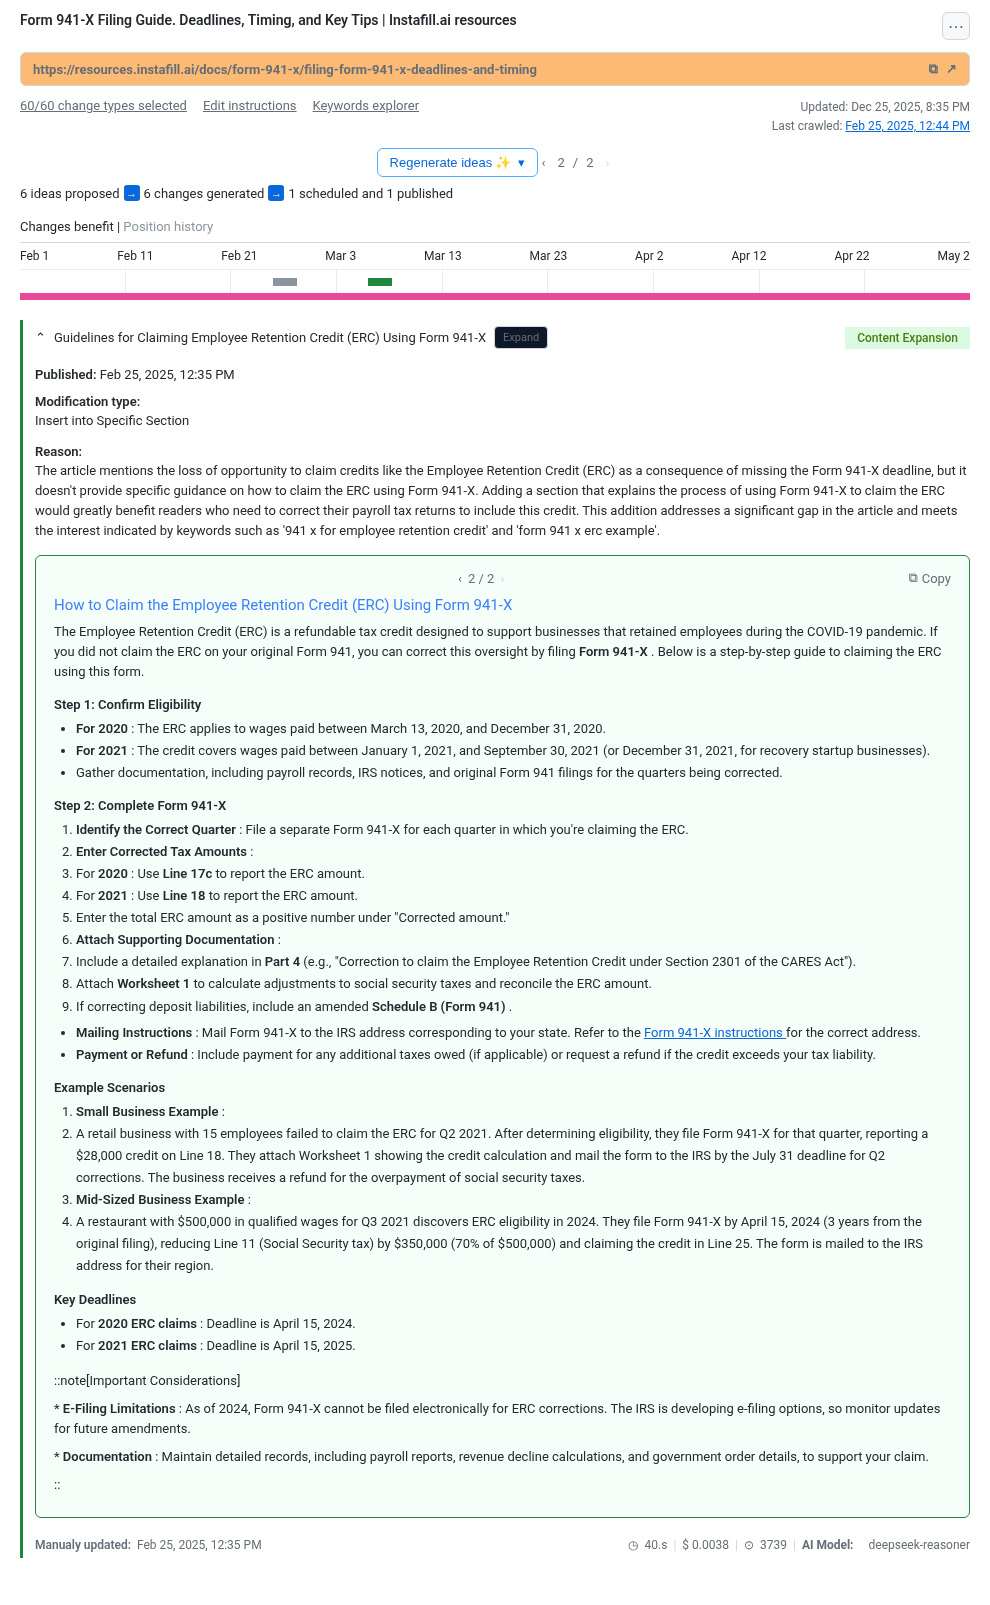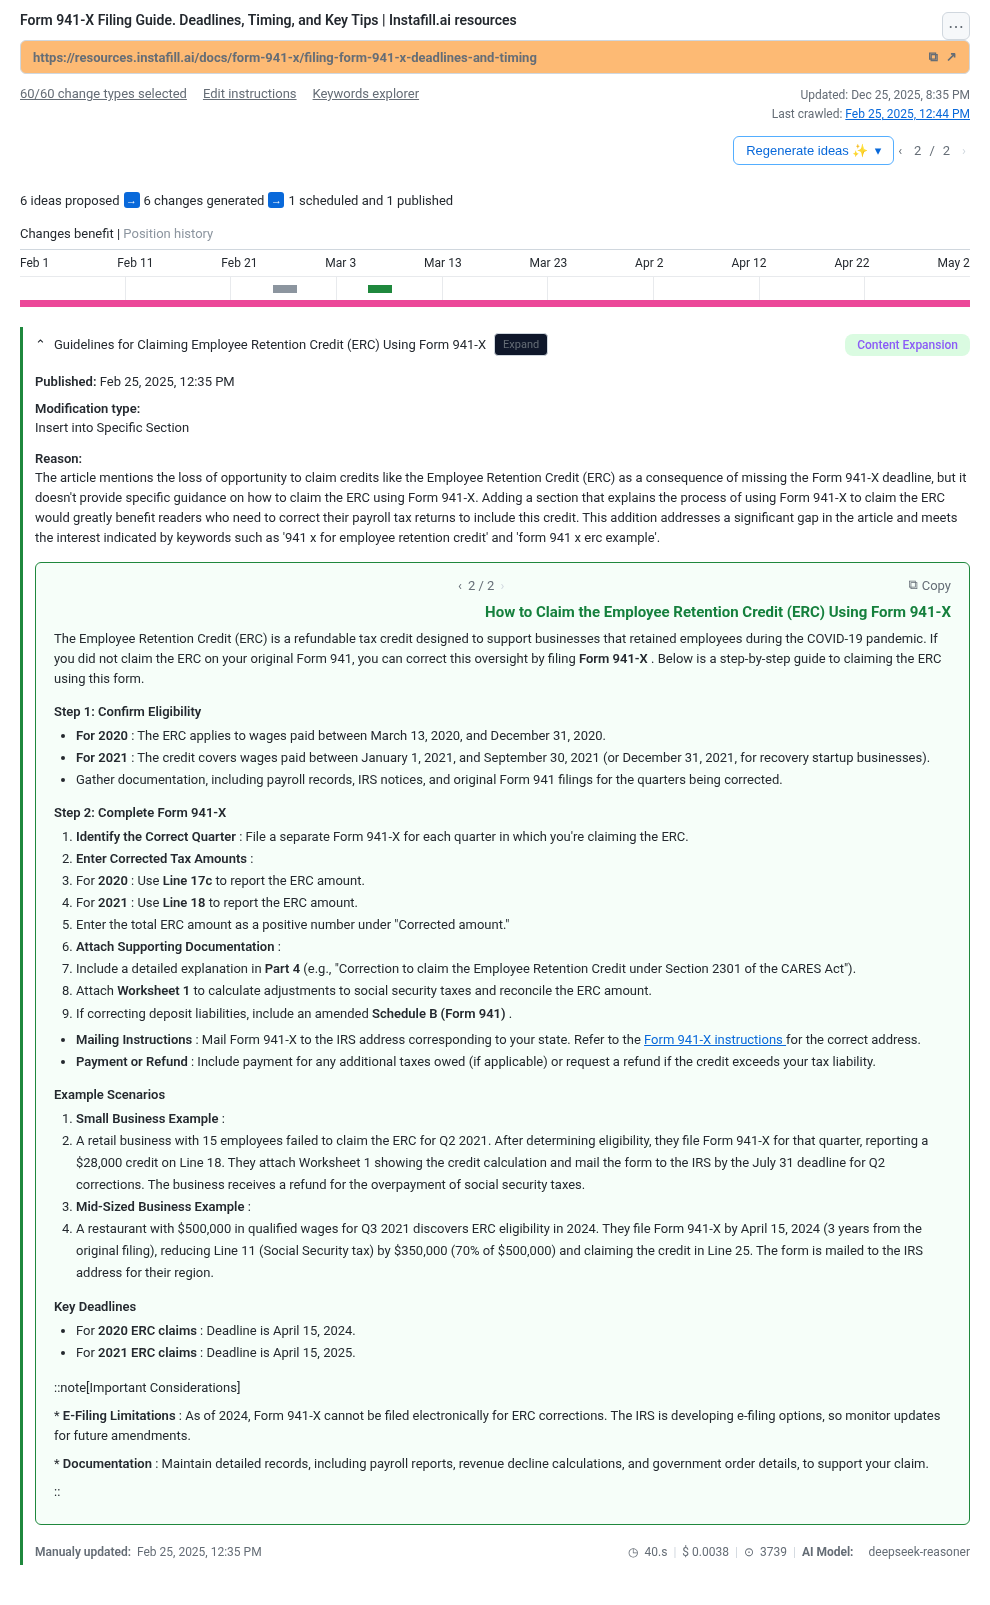--- a/index.html
+++ b/index.html
@@ -1,56 +1,56 @@
 <!DOCTYPE html>
 <html><head>
 <meta charset="utf-8">
 <style>
 * { box-sizing: border-box; margin: 0; padding: 0; }
 body { font-family: -apple-system, BlinkMacSystemFont, "Segoe UI", Roboto, sans-serif; font-size: 13px; color: #24292f; background: #fff; padding: 12px 20px; width: 990px; }
-.header-row { display: flex; justify-content: space-between; align-items: flex-start; margin-bottom: 0; text-align: right; }
+.header-row { display: flex; justify-content: space-between; align-items: flex-start; margin-bottom: 12px; text-align: right; }
 .page-title { font-size: 14px; font-weight: 600; }
 .more-btn { width: 28px; height: 28px; border: 1px solid #d0d7de; border-radius: 6px; background: #f6f8fa; display: flex; align-items: center; justify-content: center; cursor: pointer; font-size: 16px; color: #656d76; }
 .url-bar { background: #fdba74; border: 1px solid #d0d7de; border-radius: 6px; padding: 8px 12px; display: flex; align-items: center; justify-content: space-between; margin-bottom: 12px; font-weight: bold; }
 .url-text { color: #656d76; font-size: 13px; }
 .url-icons { display: flex; gap: 8px; }
 .url-icon { cursor: pointer; color: #656d76; }
 .meta-row { display: flex; justify-content: space-between; align-items: flex-start; margin-bottom: 12px; }
 .links-left { display: flex; gap: 16px; font-size: 13px; }
 .link { color: #656d76; text-decoration: underline; cursor: pointer; }
 .meta-right { text-align: right; font-size: 12px; color: #656d76; line-height: 1.6; }
 .meta-right a { color: #0969da; text-decoration: underline; }
-.regen-row { display: flex; justify-content: flex-end; align-items: center; margin-bottom: 27px; }
+.regen-row { display: flex; justify-content: center; align-items: center; margin-bottom: 8px; }
 .regen-btn { border: 1px solid #54aeff; color: #0969da; background: #fff; border-radius: 6px; padding: 6px 12px; font-size: 13px; cursor: pointer; display: flex; align-items: center; gap: 6px; }
 .pager { display: flex; align-items: center; gap: 8px; color: #656d76; font-size: 13px; }
 .pager-arrow { cursor: pointer; padding: 2px 4px; }
 .status-row { font-size: 13px; margin-bottom: 18px; display: flex; align-items: center; gap: 4px; flex-wrap: wrap; }
 .arrow-badge { display: inline-flex; background: #0969da; color: #fff; width: 16px; height: 16px; align-items: center; justify-content: center; font-size: 11px; border-radius: 3px; }
 .timeline-header { font-size: 13px; margin-bottom: 8px; }
 .timeline-header .pos { color: #8c959f; }
 .timeline { border-top: 1px solid #d0d7de; border-bottom: 7px solid #ec4899; margin-bottom: 20px; }
 .timeline-dates { display: flex; justify-content: space-between; padding: 6px 0; font-size: 12px; color: #24292f; }
 .timeline-bars { height: 24px; position: relative; border-top: 1px solid #e8eaed; display: flex; }
 .timeline-cell { flex: 1; border-right: 1px solid #e8eaed; position: relative; }
 .timeline-cell:last-child { border-right: none; }
 .bar-gray { position: absolute; width: 24px; height: 8px; background: #8c959f; top: 8px; left: 40%; }
 .bar-green { position: absolute; width: 24px; height: 8px; background: #1f883d; top: 8px; left: 30%; }
 .card { border-left: 3px solid #1f883d; padding-left: 12px; }
 .card-header { display: flex; justify-content: space-between; align-items: center; padding: 6px 0; }
 .card-title-group { display: flex; align-items: center; gap: 8px; font-size: 13px; }
 .expand-chip { background: #0f172a; border: 1px solid #d0d7de; border-radius: 4px; padding: 4px 8px; font-size: 11px; color: #656d76; cursor: pointer; }
-.badge-green { background: #dafbe1; color: #8b5cf6; padding: 4px 12px; border-radius: 8px; font-size: 12px; font-weight: 500; }
+.badge-green { background: #dafbe1; color: #4d7c0f; padding: 4px 12px; border-radius: 0; font-size: 12px; font-weight: 500; }
 .section { margin: 12px 0; }
 .section-label { font-weight: 600; font-size: 13px; }
 .section-text { font-size: 13px; line-height: 1.55; margin-top: 2px; }
 .content-box { border: 1px solid #1f883d; border-radius: 6px; padding: 14px 18px; margin-top: 14px; background: #f6fef9; }
 .content-top { display: flex; justify-content: space-between; align-items: center; margin-bottom: 10px; font-size: 13px; color: #656d76; }
 .content-pager { display: flex; align-items: center; gap: 6px; margin: 0 auto; }
 .copy-link { cursor: pointer; display: flex; align-items: center; gap: 4px; }
-.content-box h3 { font-size: 15px; font-weight: 700; margin-bottom: 8px; color: #15803d; text-align: right; }
+.content-box h3 { font-size: 15px; font-weight: 400; margin-bottom: 8px; color: #3b82f6; }
 .content-box h4 { font-size: 13px; font-weight: 600; margin: 14px 0 6px; }
 .content-box p { font-size: 13px; line-height: 1.55; margin-bottom: 8px; }
 .content-box ul, .content-box ol { padding-left: 22px; margin: 4px 0; }
 .content-box li { font-size: 13px; line-height: 1.7; }
 .content-box a { color: #0969da; text-decoration: underline; }
 .content-box strong { font-weight: 600; }
 .footer-row { display: flex; justify-content: space-between; align-items: center; margin-top: 14px; font-size: 12px; color: #656d76; padding: 6px 0; }
 .footer-left strong { color: #656d76; font-weight: 600; }
 .footer-right { display: flex; align-items: center; gap: 6px; }
 .sep { color: #d0d7de; }

